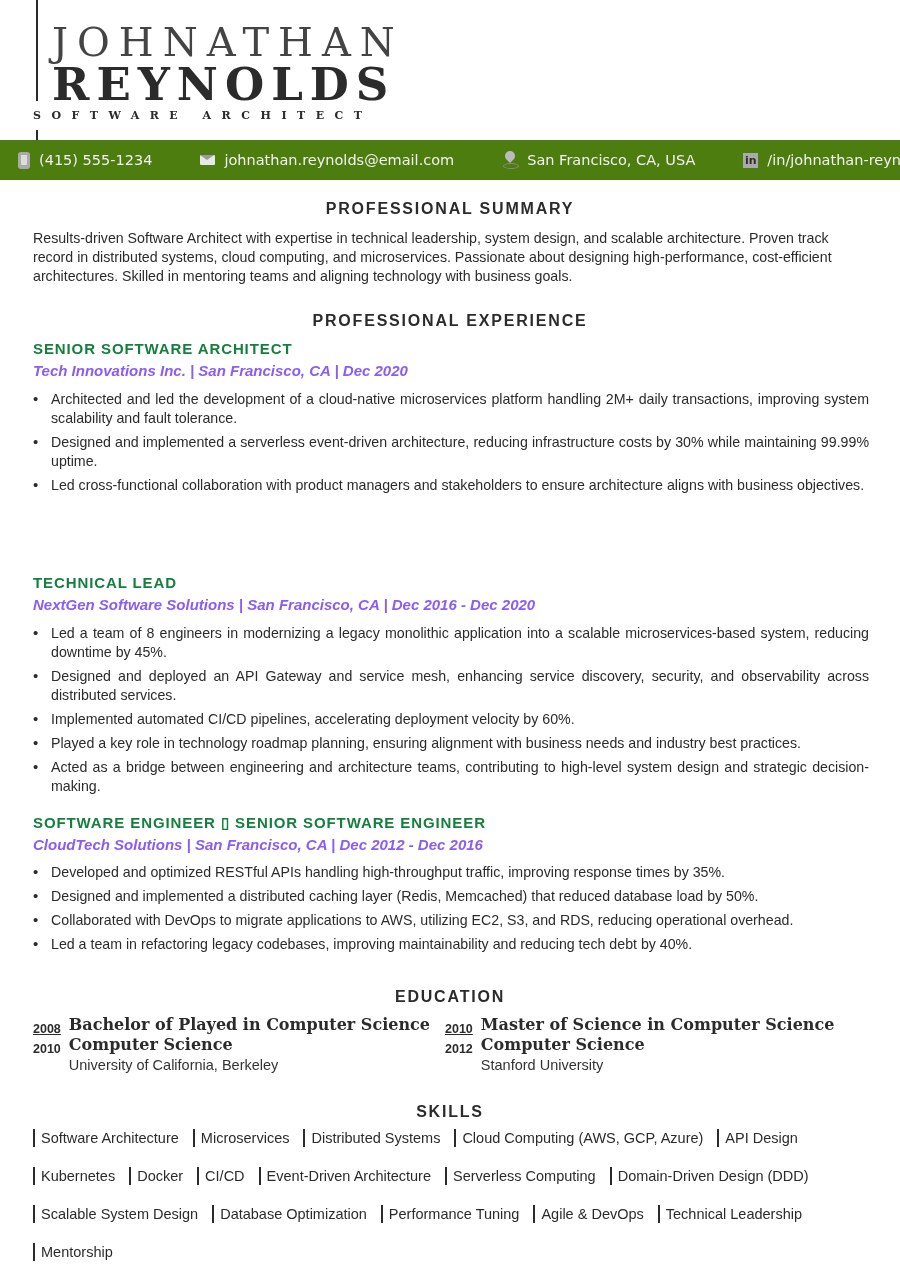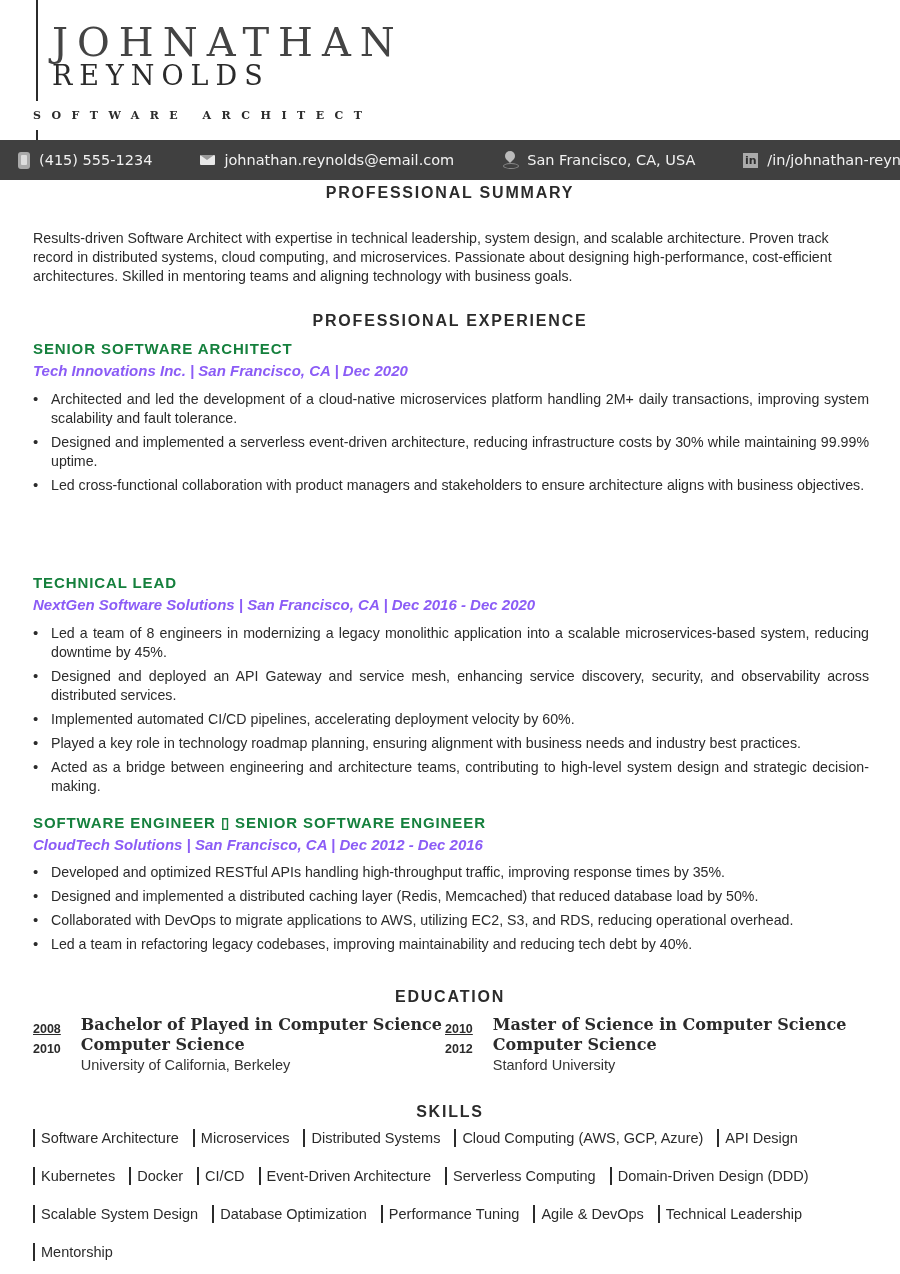--- a/index.html
+++ b/index.html
@@ -4,25 +4,25 @@
 <style>
   * { box-sizing: border-box; margin: 0; padding: 0; }
   html, body { width: 900px; height: 1274px; background: #ffffff; overflow: hidden; }
   body { font-family: "DejaVu Sans", sans-serif; color: #2b2b2b; position: relative; }
 
   
   .header { position: relative; height: 116px; }
   .vline-top { position: absolute; left: 36px; top: 0; width: 2px; height: 101px; background: #2b2b2b; }
   .vline-bot { position: absolute; left: 36px; top: 130px; width: 2px; height: 10px; background: #2b2b2b; }
   .first-name { position: absolute; left: 52px; top: 22px; font-family: "DejaVu Serif", serif; font-size: 40px; font-weight: 300; letter-spacing: 9px; color: #444; line-height: 1; }
-  .last-name { position: absolute; left: 52px; top: 62px; font-family: "DejaVu Serif", serif; font-size: 27px; font-weight: 400; letter-spacing: 7px; color: #2b2b2b; line-height: 1; }
+  .last-name { position: absolute; left: 52px; top: 62px; font-family: "DejaVu Serif", serif; font-size: 45px; font-weight: 700; letter-spacing: 7px; color: #2b2b2b; line-height: 1; }
   .job-title { position: absolute; left: 33px; top: 109px; font-family: "DejaVu Serif", serif; font-size: 11px; font-weight: 700; letter-spacing: 10.5px; color: #2b2b2b; }
 
   
-  .contact-bar { position: absolute; left: 0; top: 140px; width: 900px; height: 40px; background: #404040; display: flex; align-items: center; padding-left: 18px; color: #f2f2f2; font-size: 14.5px; }
+  .contact-bar { position: absolute; left: 0; top: 140px; width: 900px; height: 40px; background: #4d7c0f; display: flex; align-items: center; padding-left: 18px; color: #f2f2f2; font-size: 14.5px; }
   .contact-item { display: flex; align-items: center; gap: 9px; white-space: nowrap; }
   .contact-sep { width: 2px; height: 20px; background: #f2f2f2; margin: 0 24px; }
   .ico { display: inline-block; width: 14px; height: 16px; position: relative; }
   .ico-phone { width: 12px; height: 17px; border-radius: 3px; background: #aaa; }
   .ico-phone::after { content: ""; position: absolute; left: 3px; top: 3px; width: 6px; height: 10px; background: #ddd; border-radius: 1px; }
   .ico-mail { width: 15px; height: 10px; background: #e8e8e8; border-radius: 1px; }
   .ico-mail::after { content: ""; position: absolute; left: 0; top: 0; width: 0; height: 0; border-left: 7.5px solid transparent; border-right: 7.5px solid transparent; border-top: 5px solid #999; }
   .ico-pin { width: 16px; height: 18px; }
   .ico-pin::before { content: ""; position: absolute; left: 3px; top: 0; width: 10px; height: 10px; border-radius: 50% 50% 50% 0; transform: rotate(-45deg); background: #bbb; }
   .ico-pin::after { content: ""; position: absolute; left: 1px; top: 12px; width: 14px; height: 4px; border-radius: 50%; border: 1.5px solid #888; }
@@ -32,21 +32,21 @@
   .section-title { text-align: center; font-family: "Liberation Sans", sans-serif; font-weight: 700; font-size: 16px; letter-spacing: 1.8px; color: #2b2b2b; position: absolute; left: 0; width: 900px; }
   .para { position: absolute; left: 33px; width: 836px; font-family: "Liberation Sans", sans-serif; font-size: 14.2px; line-height: 19px; color: #2b2b2b; }
 
   .job-head { position: absolute; left: 33px; font-family: "Liberation Sans", sans-serif; font-weight: 700; font-size: 15px; letter-spacing: 0.9px; color: #15803d; }
   .job-sub { position: absolute; left: 33px; font-family: "Liberation Sans", sans-serif; font-weight: 700; font-style: italic; font-size: 15px; color: #8b5cf6; }
   .bullets { position: absolute; left: 33px; width: 836px; list-style: none; font-family: Liberation Sans, sans-serif; font-size: 14.2px; line-height: 19px; color: #2b2b2b; }
   .bullets li { position: relative; padding-left: 18px; margin-bottom: 5px; text-align: justify; }
   .bullets li::before { content: "•"; position: absolute; left: 0; top: -1px; font-size: 15px; }
 
   
-  .edu { position: absolute; display: flex; gap: 20px; }
+  .edu { position: absolute; display: flex; gap: 8px; }
   .edu-years { font-family: "Liberation Sans", sans-serif; font-weight: 700; font-size: 12.5px; color: #2b2b2b; padding-top: 4px; line-height: 20px; }
   .edu-years .y1 { text-decoration: underline; display: block; }
   .edu-years .y2 { display: block; }
   .edu-degree { font-family: "DejaVu Serif", serif; font-weight: 700; font-size: 16px; line-height: 20px; color: #2b2b2b; }
   .edu-school { font-family: "Liberation Sans", sans-serif; font-size: 14.5px; line-height: 21px; color: #333; }
 
   
   .skills { position: absolute; left: 33px; top: 1128px; width: 850px; display: flex; flex-wrap: wrap; row-gap: 9px; font-family: "Liberation Sans", sans-serif; font-size: 14.5px; color: #2b2b2b; }
   .skill { display: flex; align-items: center; margin-right: 14px; line-height: 20px; }
   .skill-bar { width: 2px; height: 18px; background: #2b2b2b; margin-right: 6px; }
@@ -77,21 +77,21 @@
     <span class="ico ico-pin"></span>
     <span>San Francisco, CA, USA</span>
   </div>
   <div class="contact-sep"></div>
   <div class="contact-item">
     <span class="ico ico-in">in</span>
     <span>/in/johnathan-reynolds</span>
   </div>
 </div>
 
-<div class="section-title" style="top:184px;">PROFESSIONAL SUMMARY</div>
+<div class="section-title" style="top:200px;">PROFESSIONAL SUMMARY</div>
 <div class="para" style="top:229px;">Results-driven Software Architect with expertise in technical leadership, system design, and scalable architecture. Proven track record in distributed systems, cloud computing, and microservices. Passionate about designing high-performance, cost-efficient architectures. Skilled in mentoring teams and aligning technology with business goals.</div>
 
 <div class="section-title" style="top:312px;">PROFESSIONAL EXPERIENCE</div>
 
 <div class="job-head" style="top:340px;">SENIOR SOFTWARE ARCHITECT</div>
 <div class="job-sub" style="top:362px;">Tech Innovations Inc.  |  San Francisco, CA  | Dec 2020</div>
 <ul class="bullets" style="top:390px;">
   <li>Architected and led the development of a cloud-native microservices platform handling 2M+ daily transactions, improving system scalability and fault tolerance.</li>
   <li>Designed and implemented a serverless event-driven architecture, reducing infrastructure costs by 30% while maintaining 99.99% uptime.</li>
   <li>Led cross-functional collaboration with product managers and stakeholders to ensure architecture aligns with business objectives.</li>

